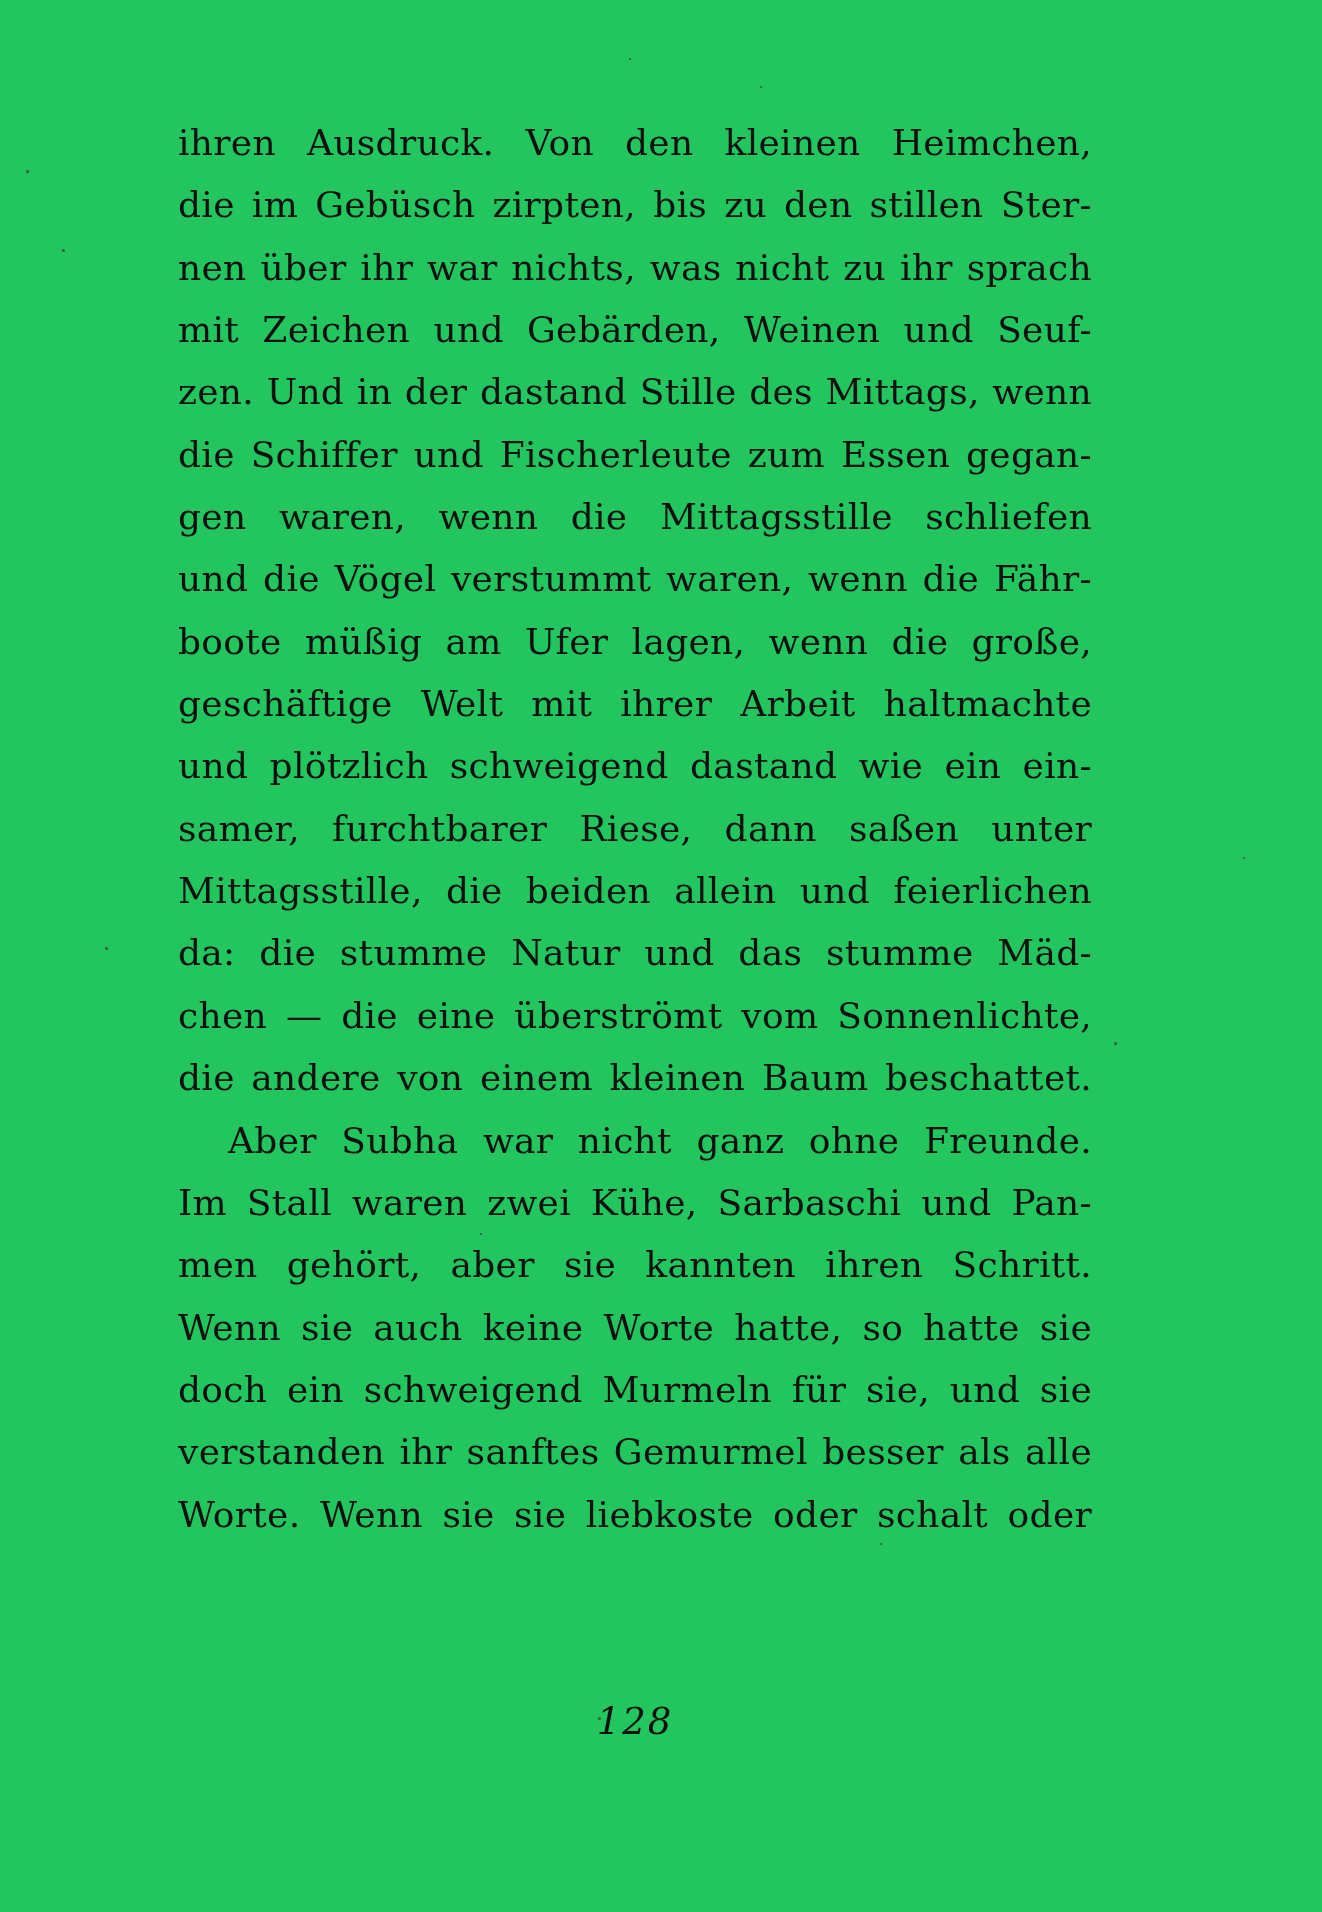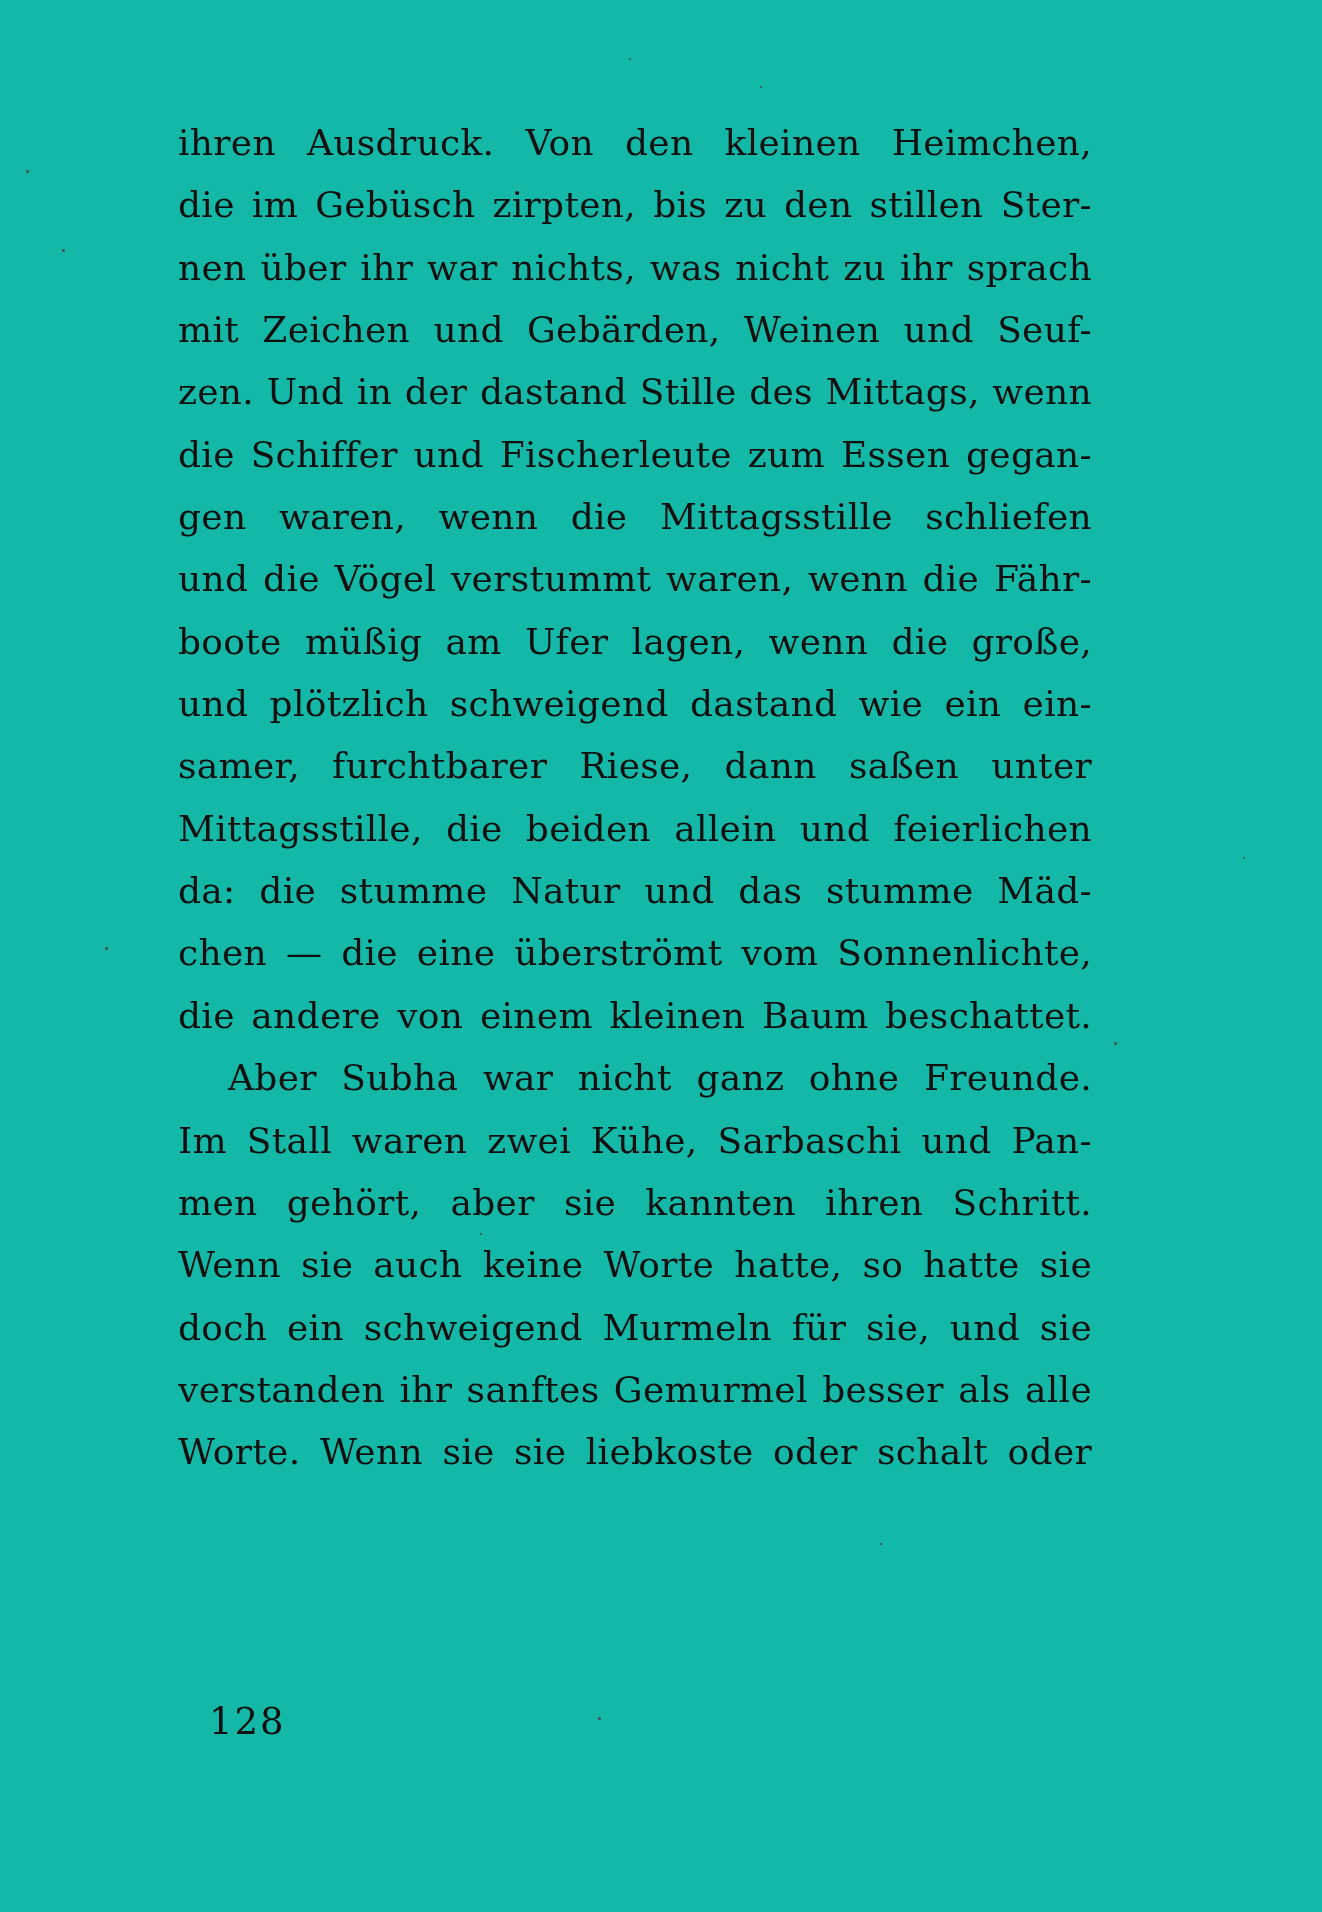--- a/index.html
+++ b/index.html
@@ -11,21 +11,21 @@
     width: 1322px;
     height: 1912px;
     position: relative;
     overflow: hidden;
     font-family: "DejaVu Serif", "Liberation Serif", serif;
     color: #101010;
   }
   .page {
     position: absolute;
     inset: 0;
-    background: #14b8a6;
+    background: #22c55e;
     padding-left: 36px;
   }
   .text-block {
     position: absolute;
     left: 178px;
     top: 112px;
     width: 914px;
   }
   .line {
     height: 62.35px;
@@ -37,29 +37,30 @@
     overflow: hidden;
     white-space: normal;
     margin: 0;
     padding: 0;
   }
   .line.indent {
     text-indent: 50px;
   }
   .page-number {
     position: absolute;
-    left: 193px;
+    left: 162px;
     top: 1700px;
     width: 914px;
-    text-align: left;
+    text-align: center;
     transform: translateX(16px);
     font-size: 37px;
     line-height: 44px;
     letter-spacing: 2px;
     color: #101010;
+    font-style: italic;
   }
   .speck {
     position: absolute;
     background: #4a4a4a;
     border-radius: 50%;
     display: block;
   }
 </style>
 </head>
 <body>
@@ -69,20 +70,21 @@
   <main class="text-block">
     <p class="line">ihren Ausdruck. Von den kleinen Heimchen,</p>
     <p class="line">die im Gebüsch zirpten, bis zu den stillen Ster-</p>
     <p class="line">nen über ihr war nichts, was nicht zu ihr sprach</p>
     <p class="line">mit Zeichen und Gebärden, Weinen und Seuf-</p>
     <p class="line">zen. Und in der dastand Stille des Mittags, wenn</p>
     <p class="line">die Schiffer und Fischerleute zum Essen gegan-</p>
     <p class="line">gen waren, wenn die Mittagsstille schliefen</p>
     <p class="line">und die Vögel verstummt waren, wenn die Fähr-</p>
     <p class="line">boote müßig am Ufer lagen, wenn die große,</p>
+    <p class="line">geschäftige Welt mit ihrer Arbeit haltmachte</p>
     <p class="line">und plötzlich schweigend dastand wie ein ein-</p>
     <p class="line">samer, furchtbarer Riese, dann saßen unter</p>
     <p class="line">Mittagsstille, die beiden allein und feierlichen</p>
     <p class="line">da: die stumme Natur und das stumme Mäd-</p>
     <p class="line">chen — die eine überströmt vom Sonnenlichte,</p>
     <p class="line">die andere von einem kleinen Baum beschattet.</p>
     <p class="line indent">Aber Subha war nicht ganz ohne Freunde.</p>
     <p class="line">Im Stall waren zwei Kühe, Sarbaschi und Pan-</p>
     <p class="line">men gehört, aber sie kannten ihren Schritt.</p>
     <p class="line">Wenn sie auch keine Worte hatte, so hatte sie</p>

